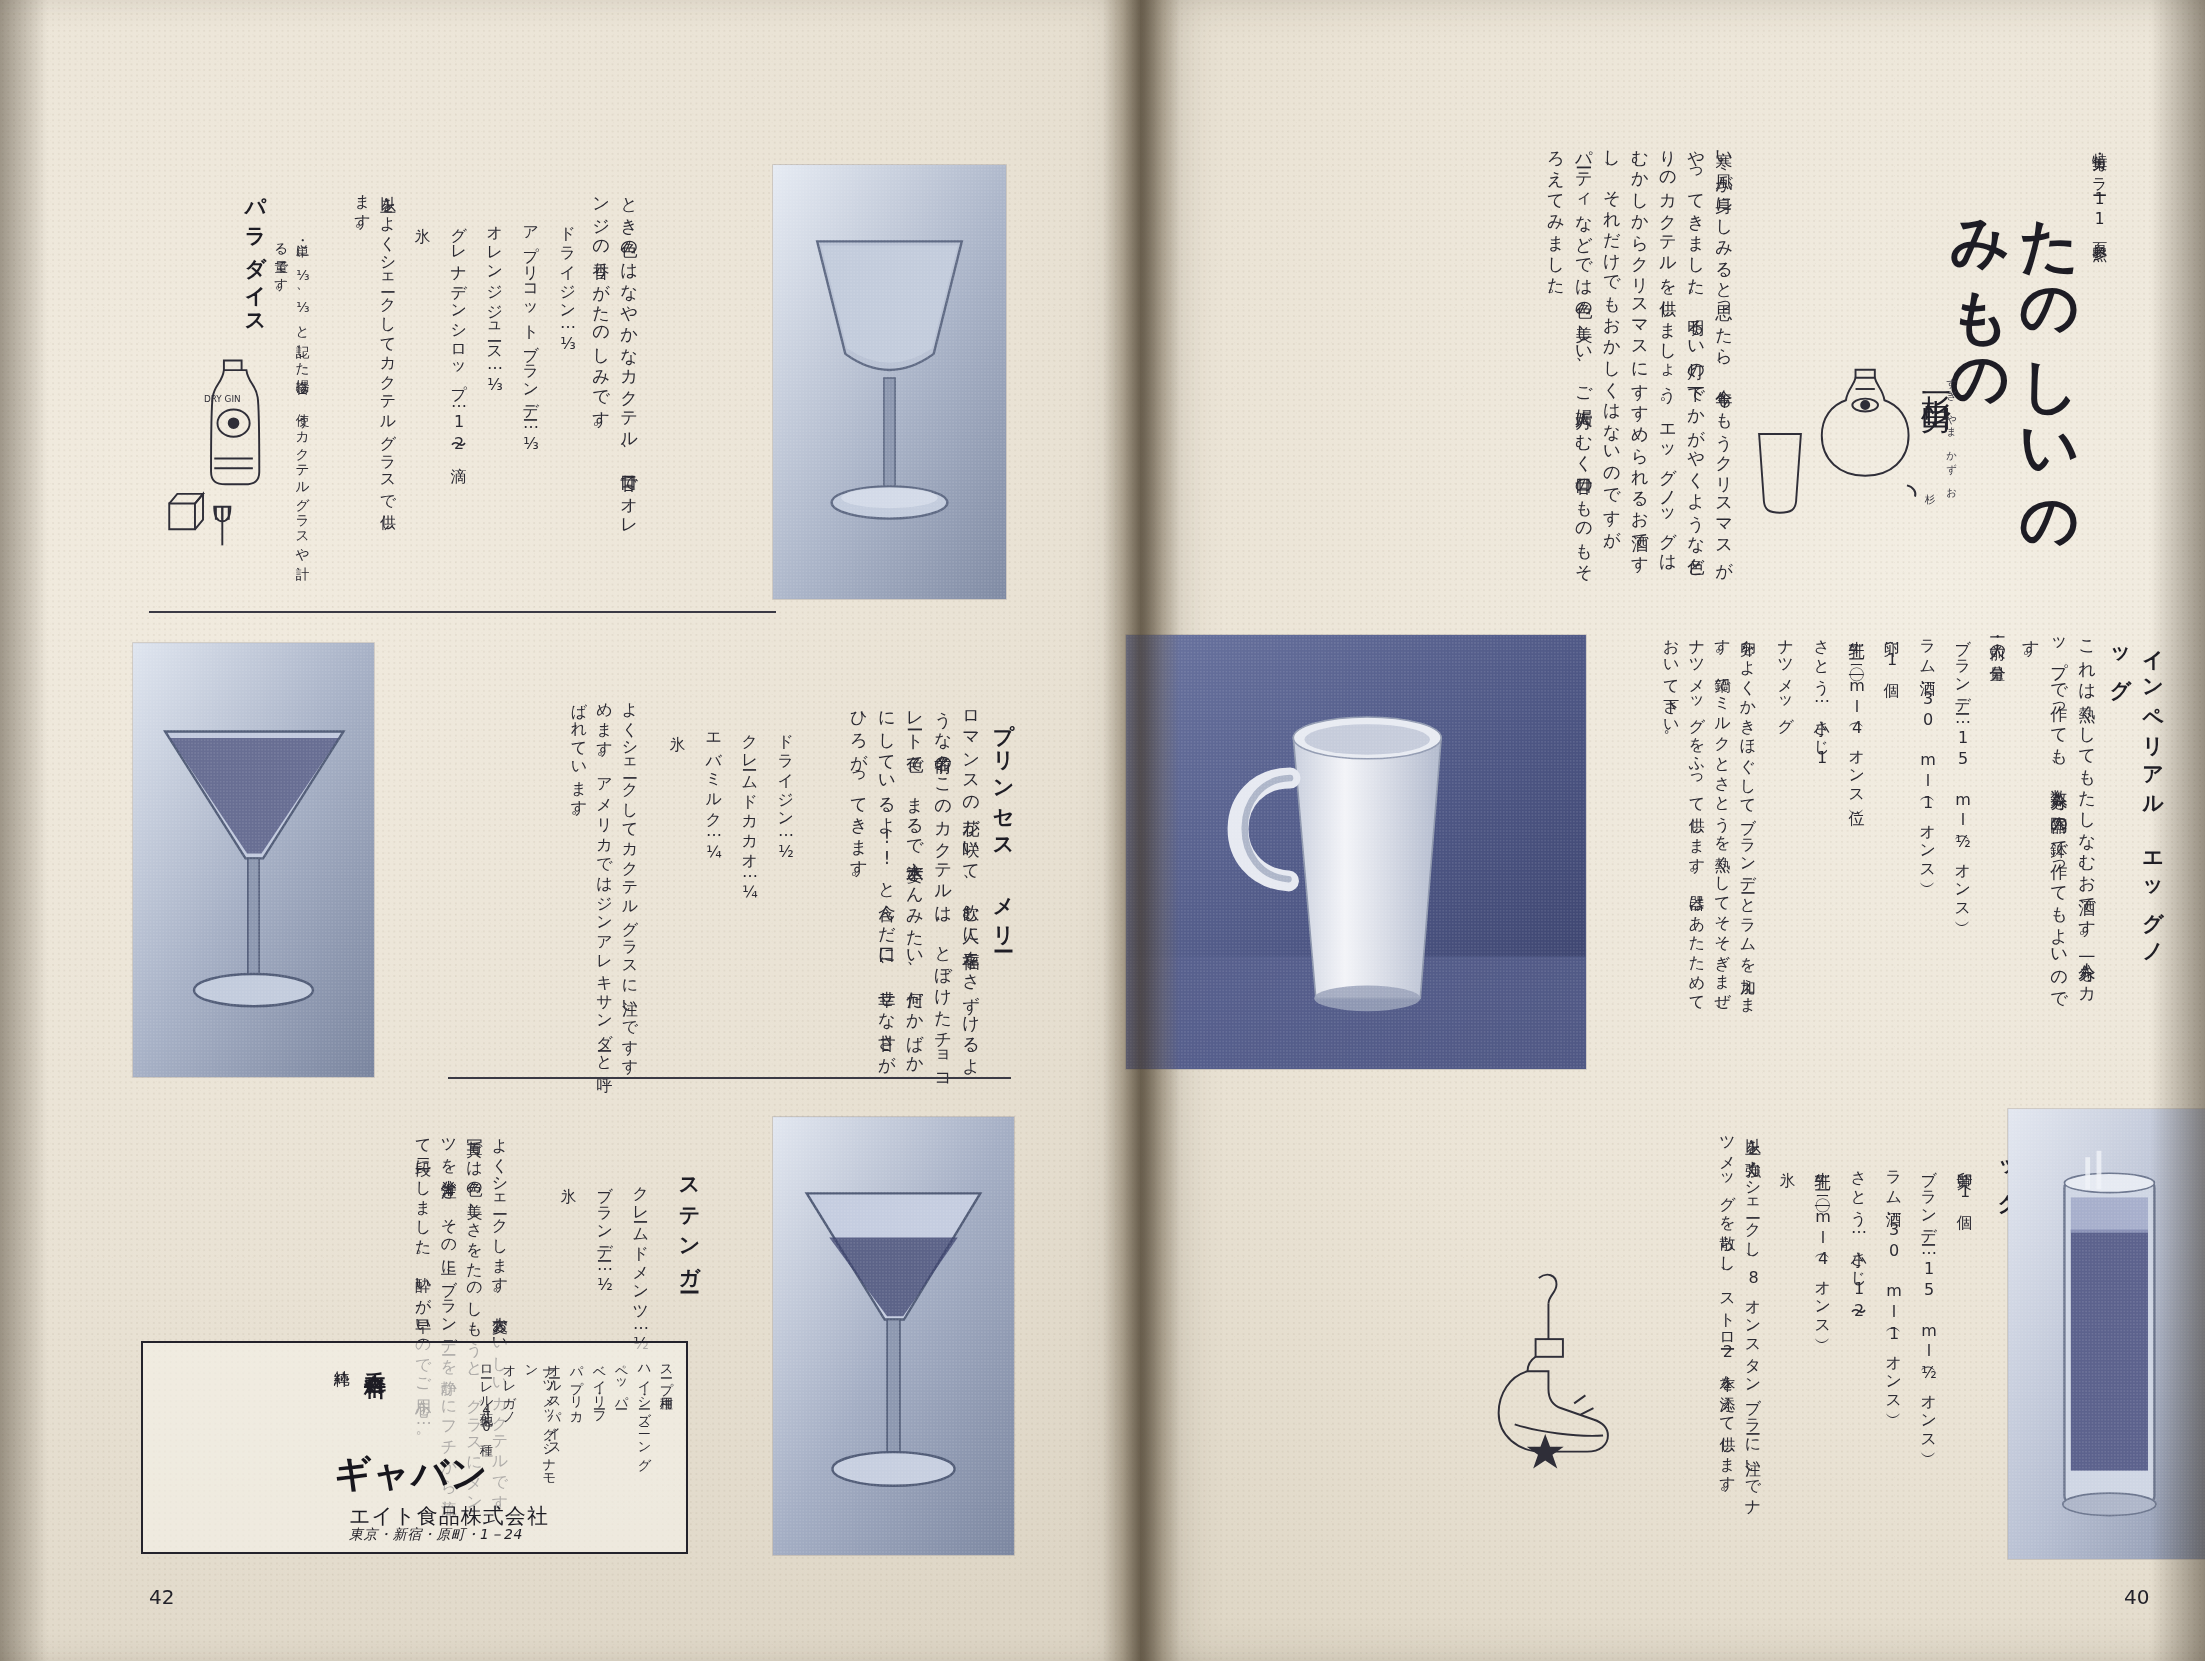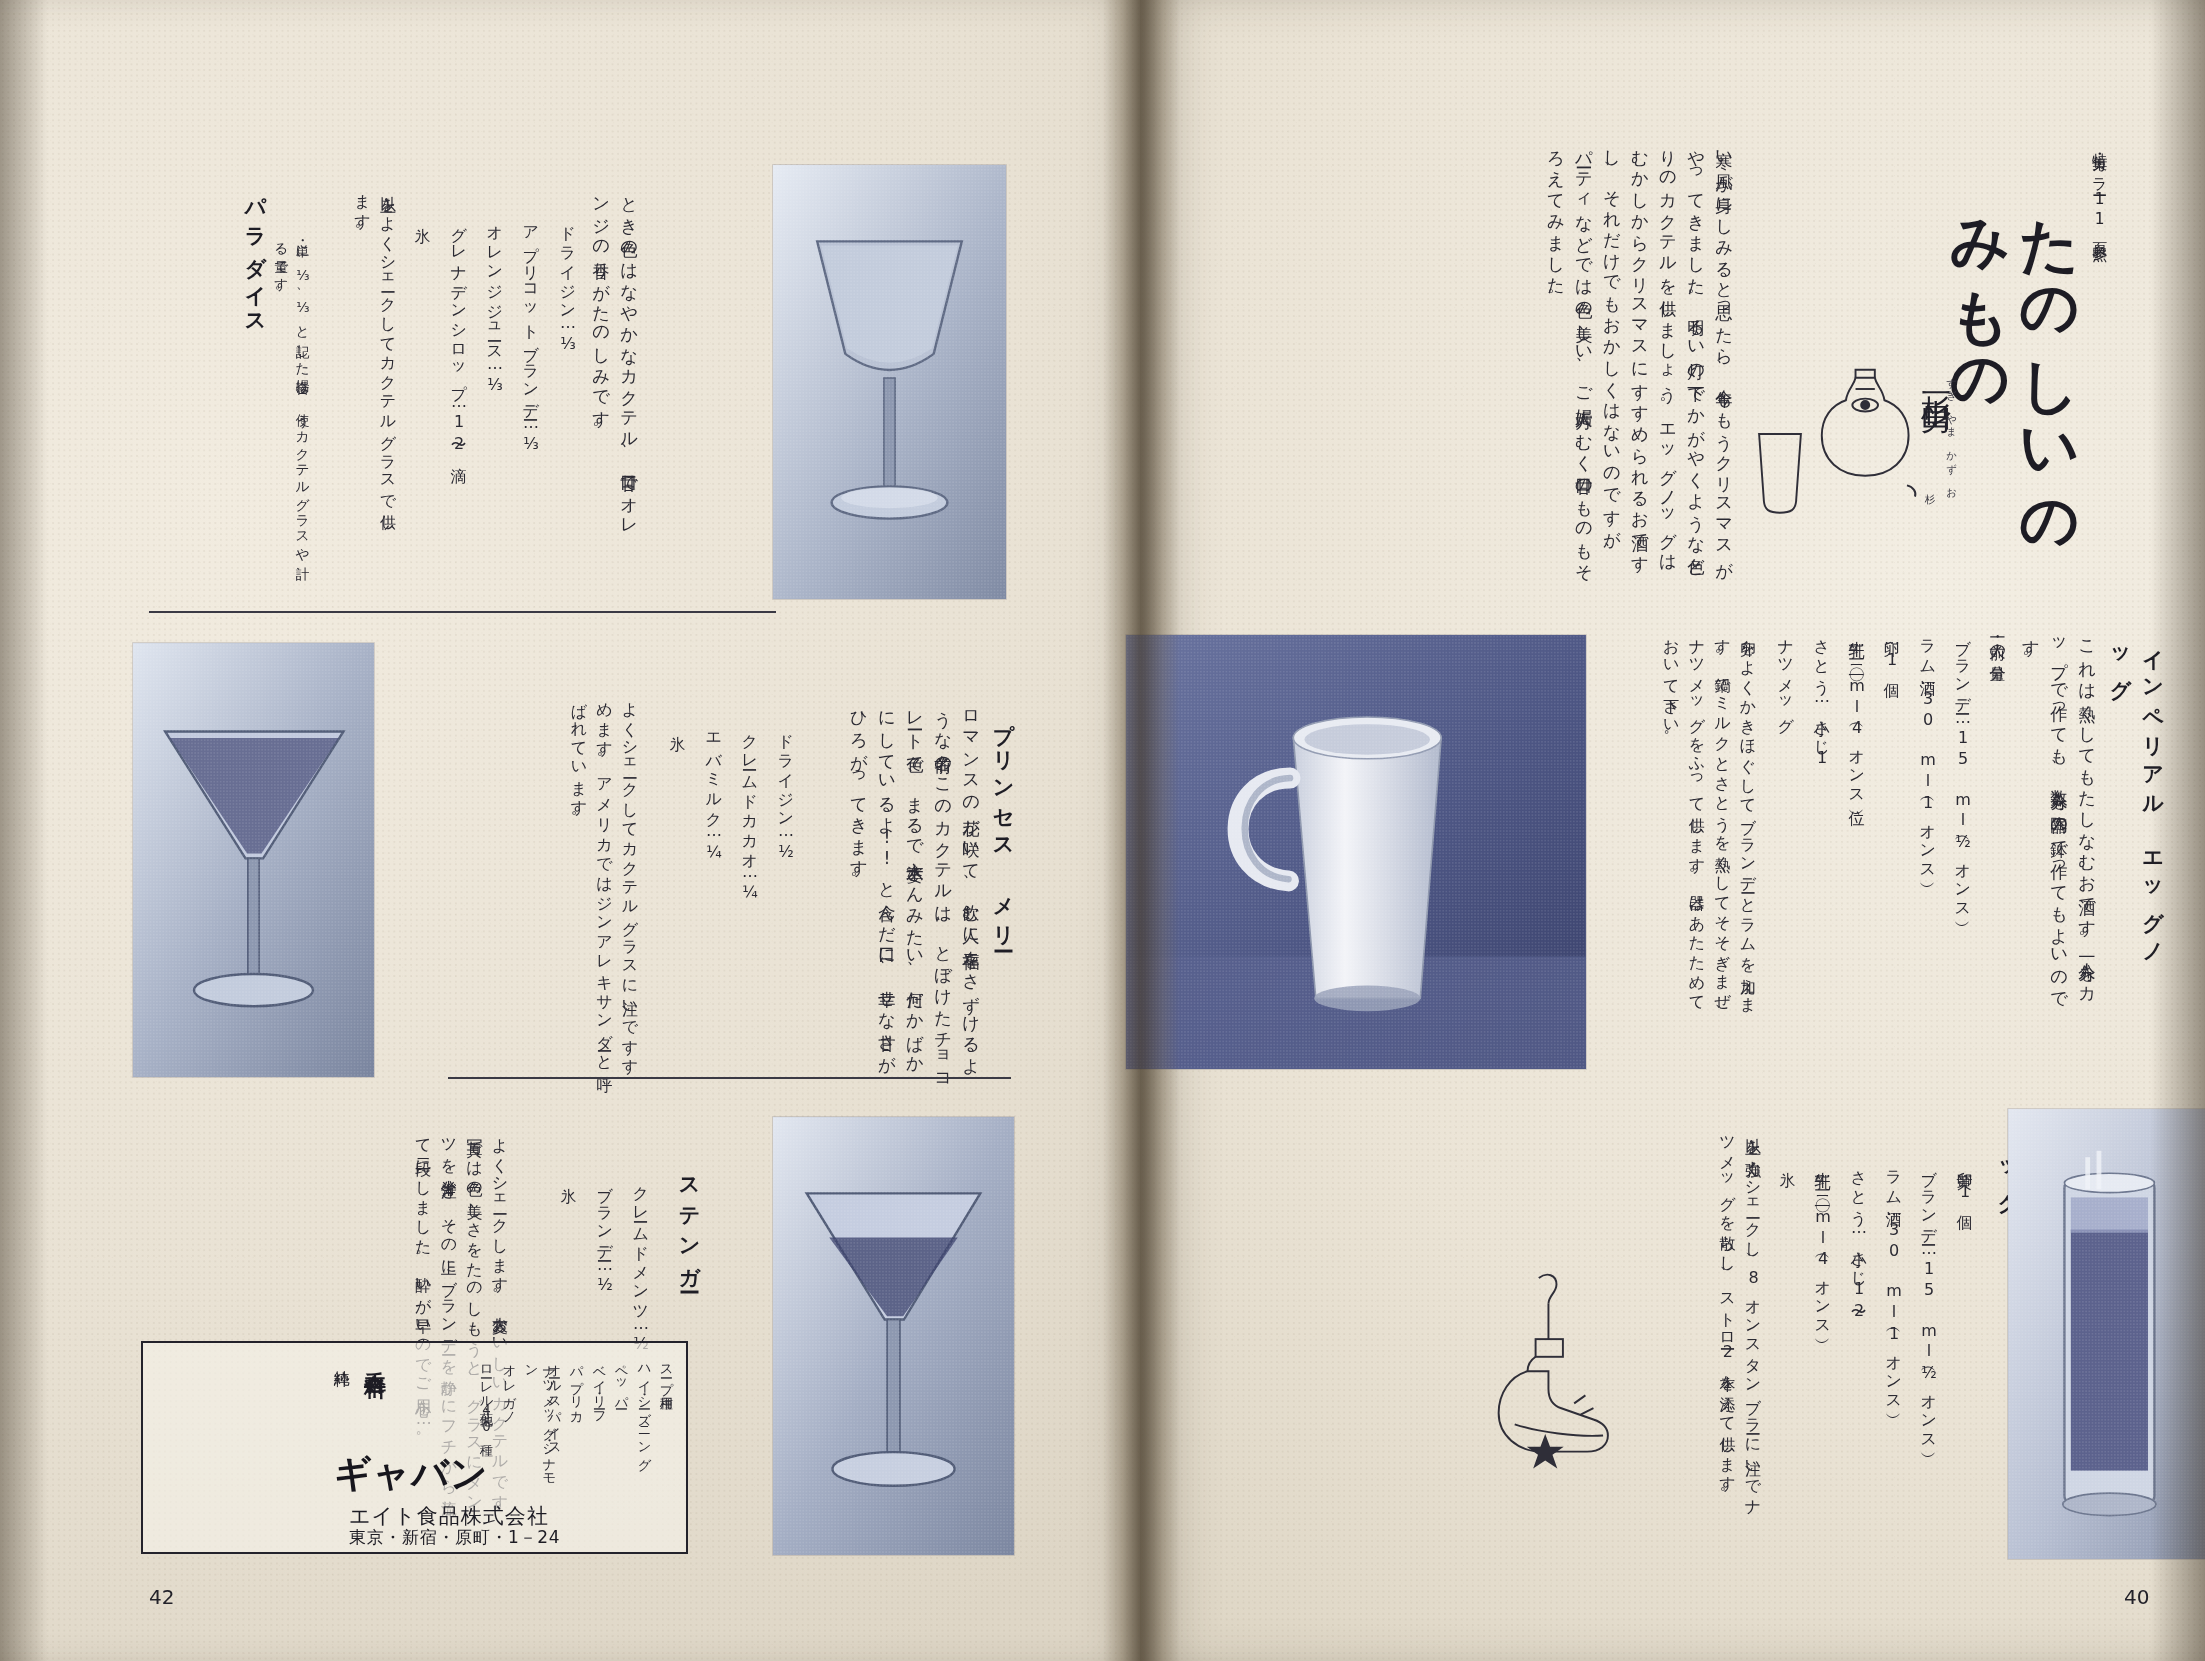--- a/index.html
+++ b/index.html
@@ -183,23 +183,24 @@
     font-weight: bold;
     letter-spacing: 0.02em;
     color: #17161d;
   }
   .ad-company {
     font-size: 21px;
     letter-spacing: 0.05em;
     color: #1d1c24;
   }
   .ad-address {
-    font-size: 17px;
+    font-size: 14px;
     letter-spacing: 0.04em;
     color: #1d1c24;
+    font-style: italic;
   }
   .ad-list {
     font-size: 13.3px;
     line-height: 1.35;
     letter-spacing: 0.02em;
   }
 
   svg { display:block; }
 </style>
 </head>
@@ -239,20 +240,39 @@
     <div class="abs v recipe-text" style="left:555px; top:215px; height:257px;">ドライジン…⅓</div>
     <div class="abs v recipe-text" style="left:518px; top:215px; height:289px;">アプリコットブランデー…⅓</div>
     <div class="abs v recipe-text" style="left:482px; top:215px; height:273px;">オレンジジュース…⅓</div>
     <div class="abs v recipe-text" style="left:446px; top:215px; height:305px;">グレナデンシロップ…1〜2滴</div>
     <div class="abs v recipe-text" style="left:410px; top:215px; height:48px;">氷</div>
 
     <div class="abs v recipe-text" style="left:321px; top:183px; height:346px; width:80px;">以上をよくシェークしてカクテルグラスで供します。</div>
 
     <div class="abs v small-note" style="left:241px; top:233px; height:338px; width:72px;">・単に、⅓、⅓と記した場合は、使うカクテルグラスや計る量です。</div>
 
+    <div class="abs" style="left:145px; top:346px; width:153px; height:209px;">
+      <svg width="153" height="209" viewBox="0 0 190 260">
+        <g stroke="#2f2e38" fill="none" stroke-width="2.4">
+          <path d="M98 30 l0 -12 l22 0 l0 12"></path>
+          <path d="M98 30 c-2 16 -12 18 -14 34 c-2 14 -2 78 -2 92 c0 12 6 16 18 16 l24 0 c12 0 18 -4 18 -16 c0 -14 0 -78 -2 -92 c-2 -16 -12 -18 -14 -34 z"></path>
+          <ellipse cx="110" cy="96" rx="20" ry="17"></ellipse>
+          <circle cx="110" cy="96" r="6" fill="#2f2e38"></circle>
+          <path d="M86 140 l48 0"></path>
+          <path d="M86 152 l48 0"></path>
+          <path d="M30 196 l32 0 l0 32 l-32 0 z"></path>
+          <path d="M30 196 l10 -12 l32 0 l-10 12"></path>
+          <path d="M62 196 l10 -12 l0 32 l-10 12"></path>
+          <path d="M96 200 c0 22 0 36 0 48"></path>
+          <path d="M88 200 l0 16 M104 200 l0 16 M96 200 l0 16"></path>
+          <path d="M86 200 c0 14 4 18 10 18 c6 0 10 -4 10 -18 z"></path>
+        </g>
+        <text x="96" y="70" font-size="11" fill="#2f2e38" text-anchor="middle" font-family="DejaVu Sans, sans-serif">DRY GIN</text>
+      </svg>
+    </div>
 
     <div class="rule" style="left:149px; top:611px; width:627px;"></div>
 
     <div class="photo" style="left:133px; top:643px; width:241px; height:434px;">
       <div class="inner">
         <svg width="241" height="434" viewBox="0 0 300 540">
           <defs>
             <linearGradient id="gL2" x1="0" y1="0" x2="1" y2="1">
               <stop offset="0%" stop-color="#dfe5ef"></stop>
               <stop offset="50%" stop-color="#a7b1c6"></stop>

